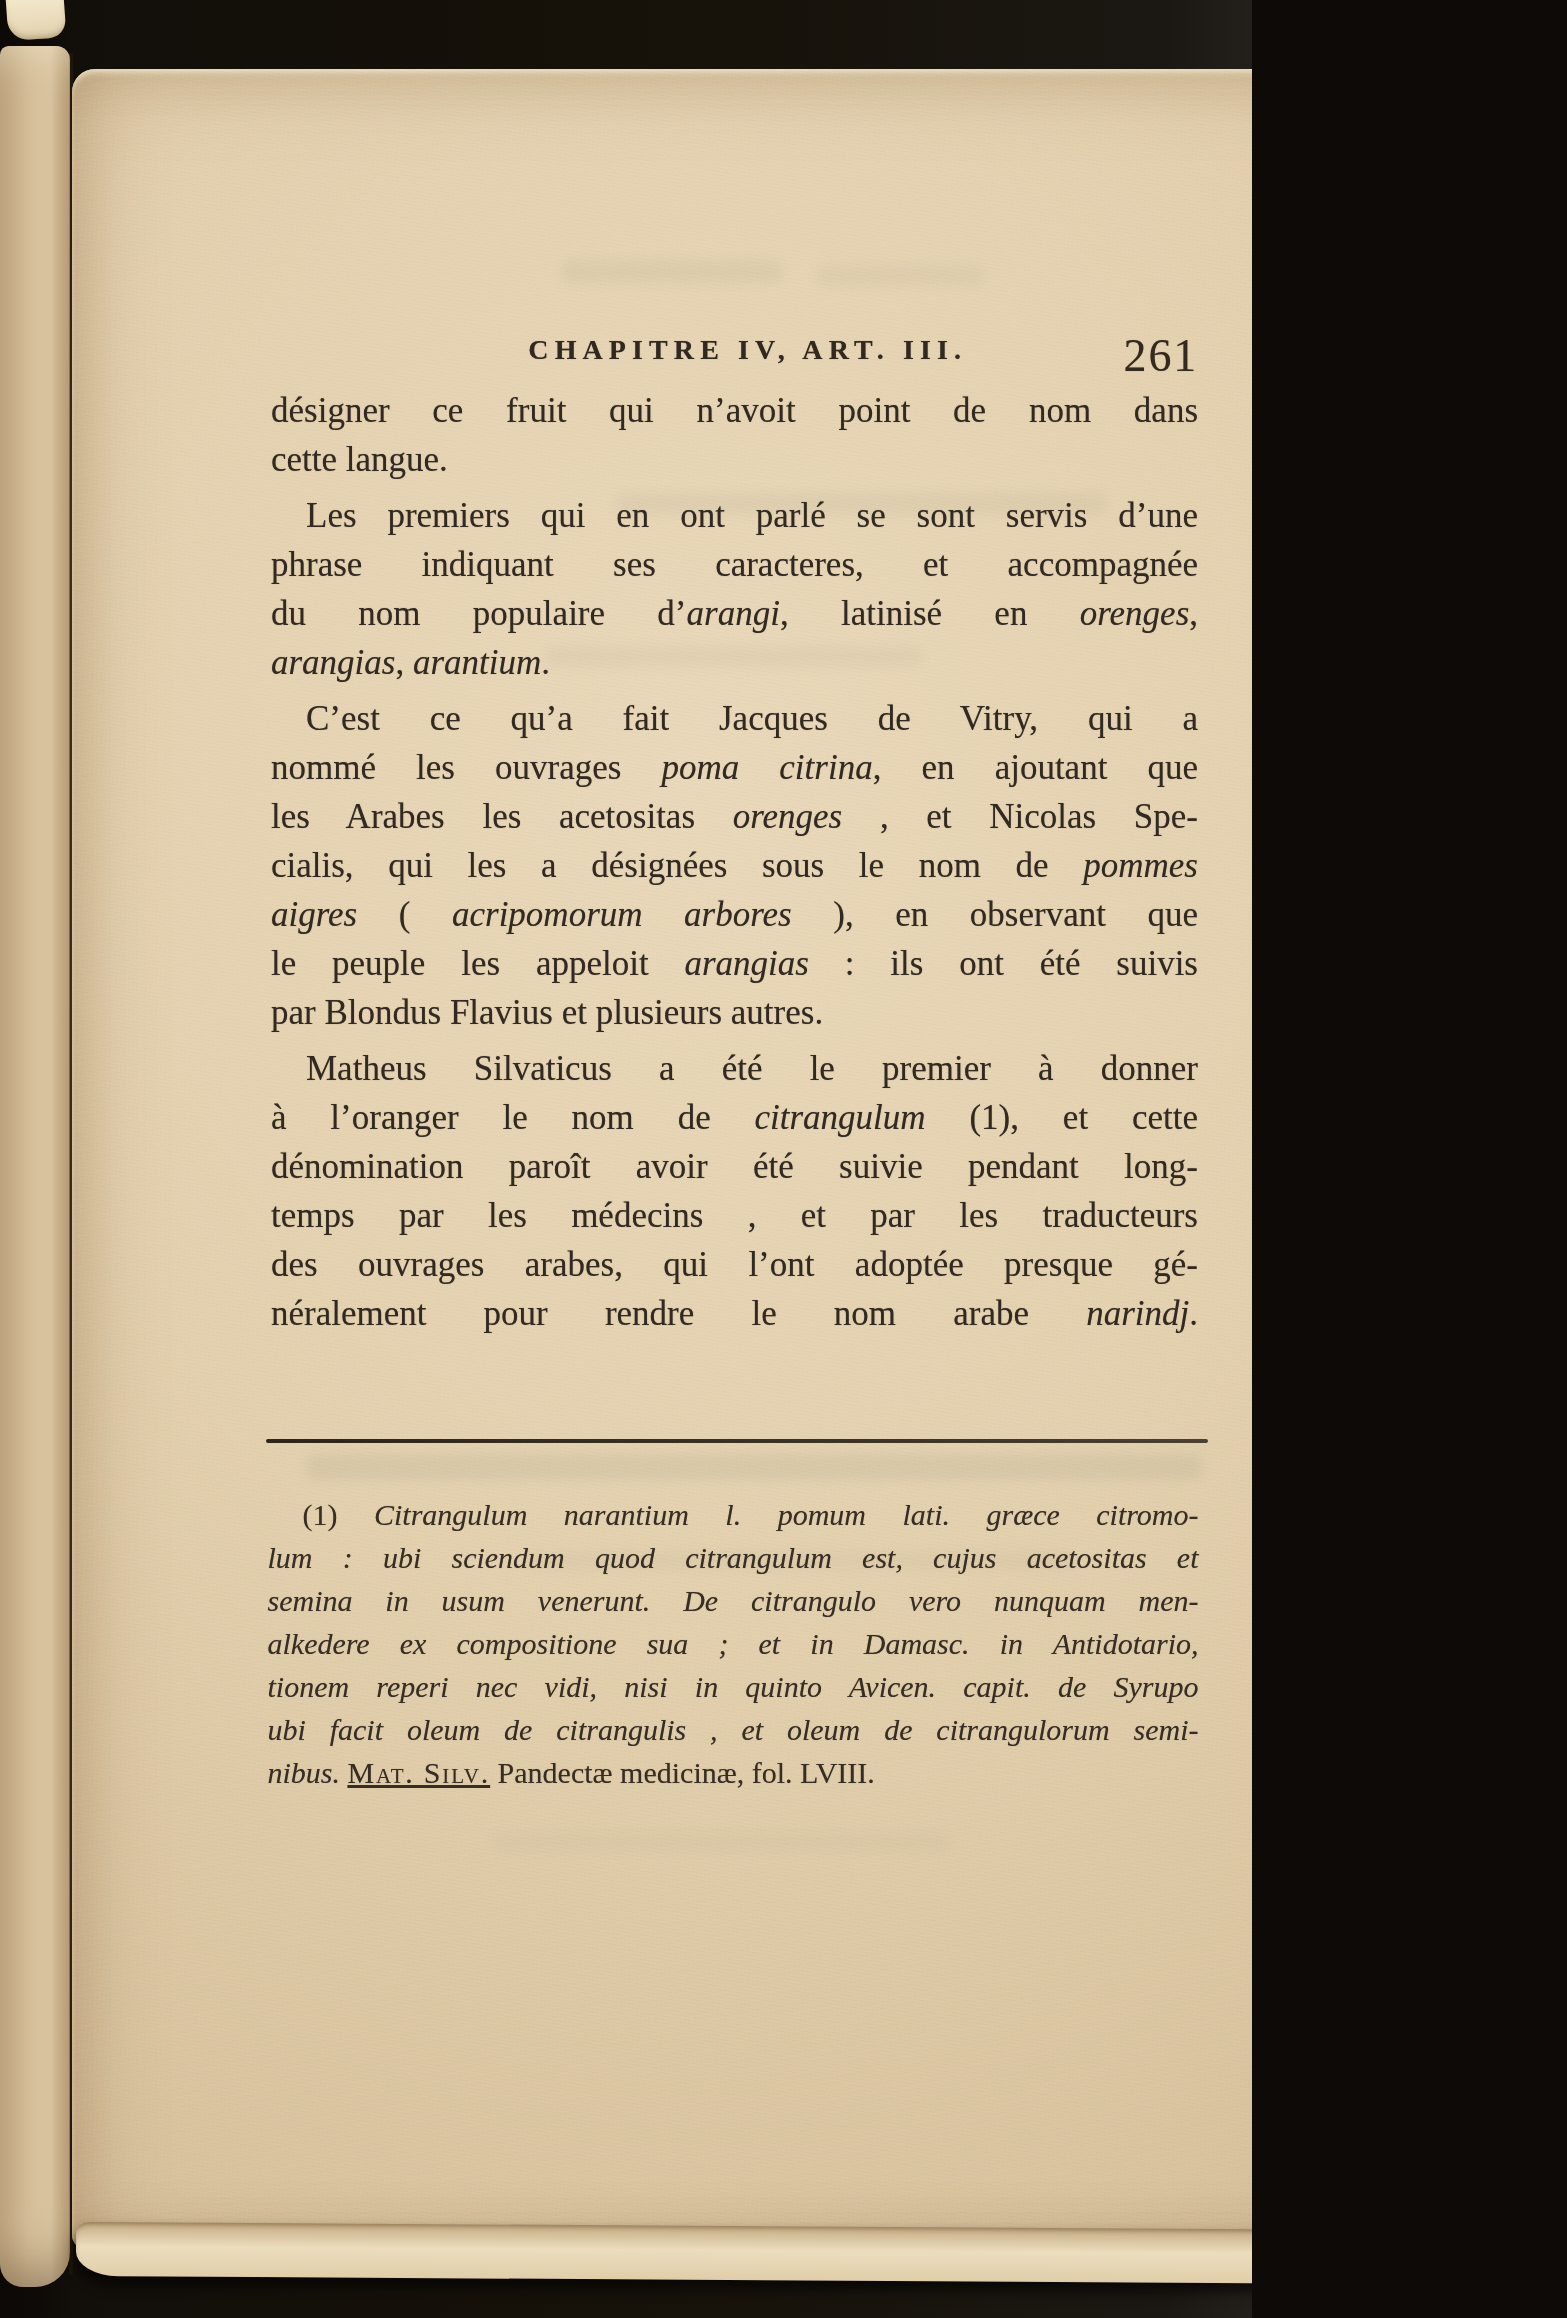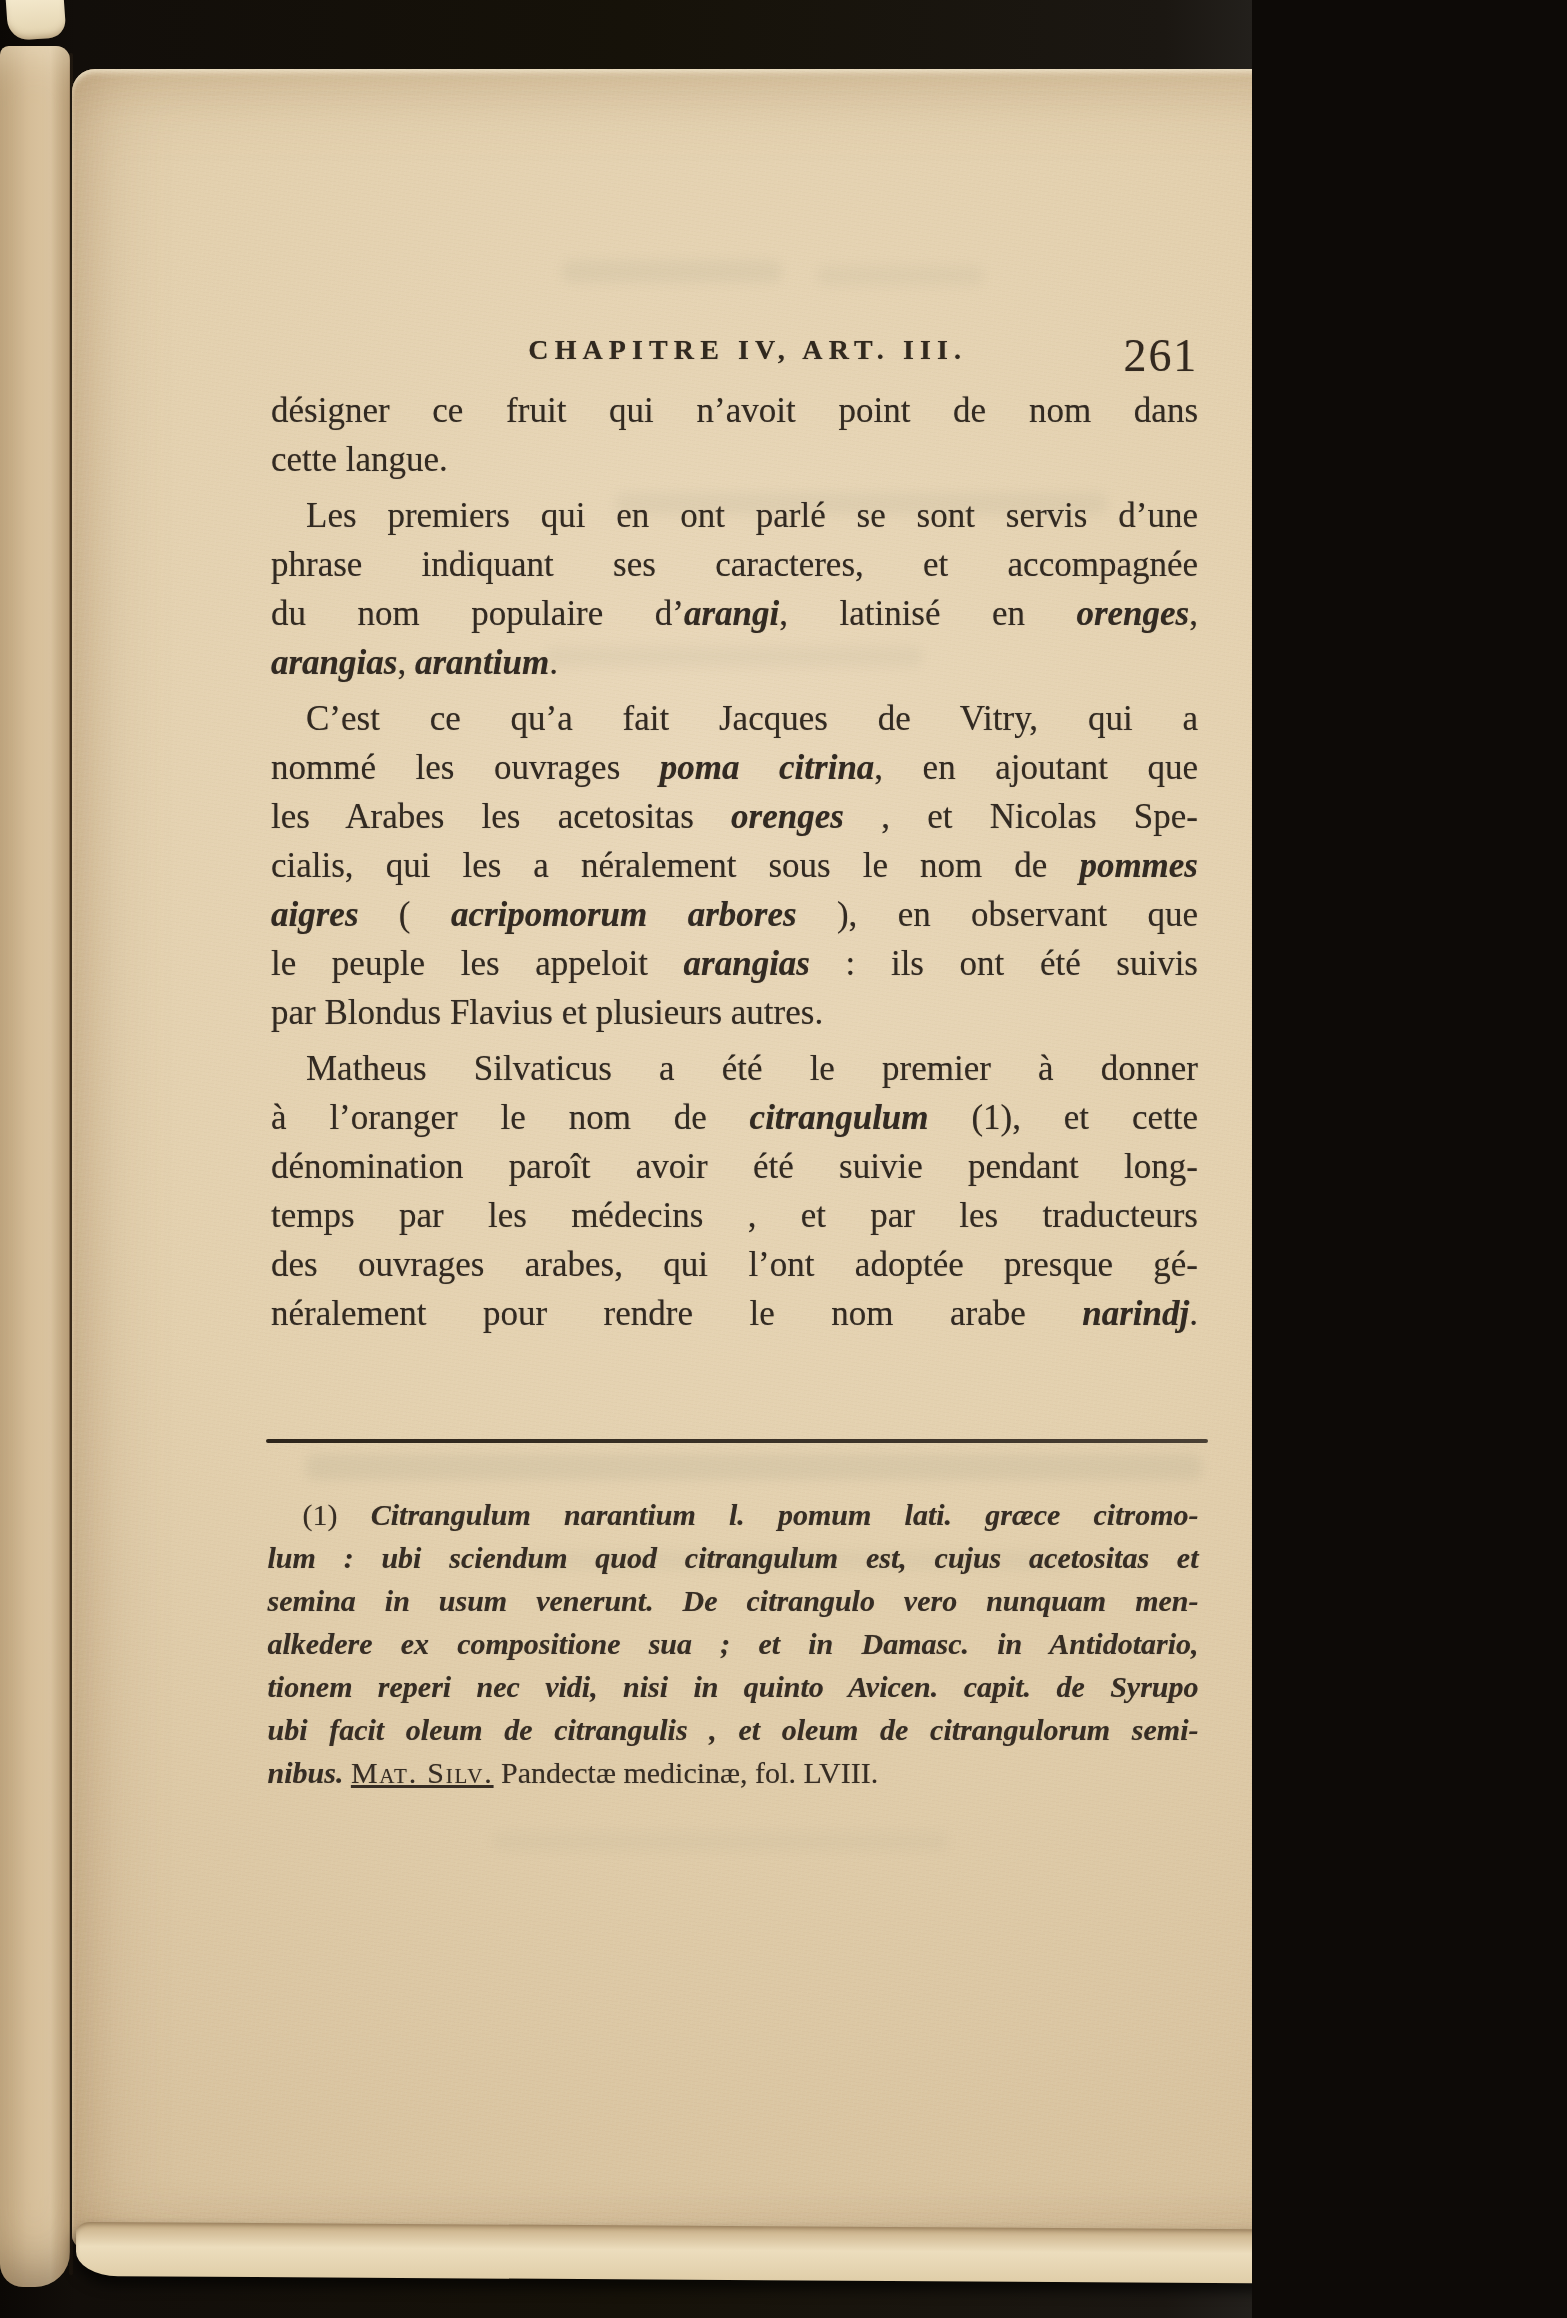--- a/index.html
+++ b/index.html
@@ -98,21 +98,21 @@
   }
   .body-text{
     position:absolute;top:386px;left:0;width:927px;
     font-size:35px;line-height:49px;color:#322a22;
     text-shadow:0 0 0.9px rgba(50,42,34,.45);
   }
   .paragraph + .paragraph{margin-top:7px;}
   .line{text-align:justify;text-align-last:justify;white-space:normal;}
   .line.last{text-align-last:left;}
   .line.indent{text-indent:35px;}
-  .line .i{font-style:italic;font-weight:bold;}
+  .line .i{font-style:italic;}
   .line .sc{font-variant:small-caps;letter-spacing:1.8px;text-decoration:underline;}
   .footnote-rule{
     position:absolute;top:1439px;left:-5.3px;width:942px;height:4.4px;
     background:linear-gradient(90deg,#2d251b,#3d342a 70%,#4a4034);border-radius:2.6px;
   }
   .footnote{
     position:absolute;top:1493px;left:-3.5px;width:931px;
     font-size:30px;line-height:43px;color:#362d24;
     text-shadow:0 0 0.9px rgba(54,45,36,.4);
   }
@@ -158,21 +158,21 @@
         <div class="paragraph">
           <div class="line indent"><span>Les premiers qui en ont parlé se sont servis d’une</span></div>
           <div class="line"><span>phrase indiquant ses caracteres, et accompagnée</span></div>
           <div class="line"><span>du nom populaire d’</span><span class="i">arangi</span><span>, latinisé en </span><span class="i">orenges</span><span>,</span></div>
           <div class="line last"><span class="i">arangias</span><span>, </span><span class="i">arantium</span><span>.</span></div>
         </div>
         <div class="paragraph">
           <div class="line indent"><span>C’est ce qu’a fait Jacques de Vitry, qui a</span></div>
           <div class="line"><span>nommé les ouvrages </span><span class="i">poma citrina</span><span>, en ajoutant que</span></div>
           <div class="line"><span>les Arabes les acetositas </span><span class="i">orenges</span><span> , et Nicolas Spe-</span></div>
-          <div class="line"><span>cialis, qui les a néralement sous le nom de </span><span class="i">pommes</span></div>
+          <div class="line"><span>cialis, qui les a désignées sous le nom de </span><span class="i">pommes</span></div>
           <div class="line"><span class="i">aigres</span><span> ( </span><span class="i">acripomorum arbores</span><span> ), en observant que</span></div>
           <div class="line"><span>le peuple les appeloit </span><span class="i">arangias</span><span> : ils ont été suivis</span></div>
           <div class="line last"><span>par Blondus Flavius et plusieurs autres.</span></div>
         </div>
         <div class="paragraph">
           <div class="line indent"><span>Matheus Silvaticus a été le premier à donner</span></div>
           <div class="line"><span>à l’oranger le nom de </span><span class="i">citrangulum</span><span> (1), et cette</span></div>
           <div class="line"><span>dénomination paroît avoir été suivie pendant long-</span></div>
           <div class="line"><span>temps par les médecins , et par les traducteurs</span></div>
           <div class="line"><span>des ouvrages arabes, qui l’ont adoptée presque gé-</span></div>

